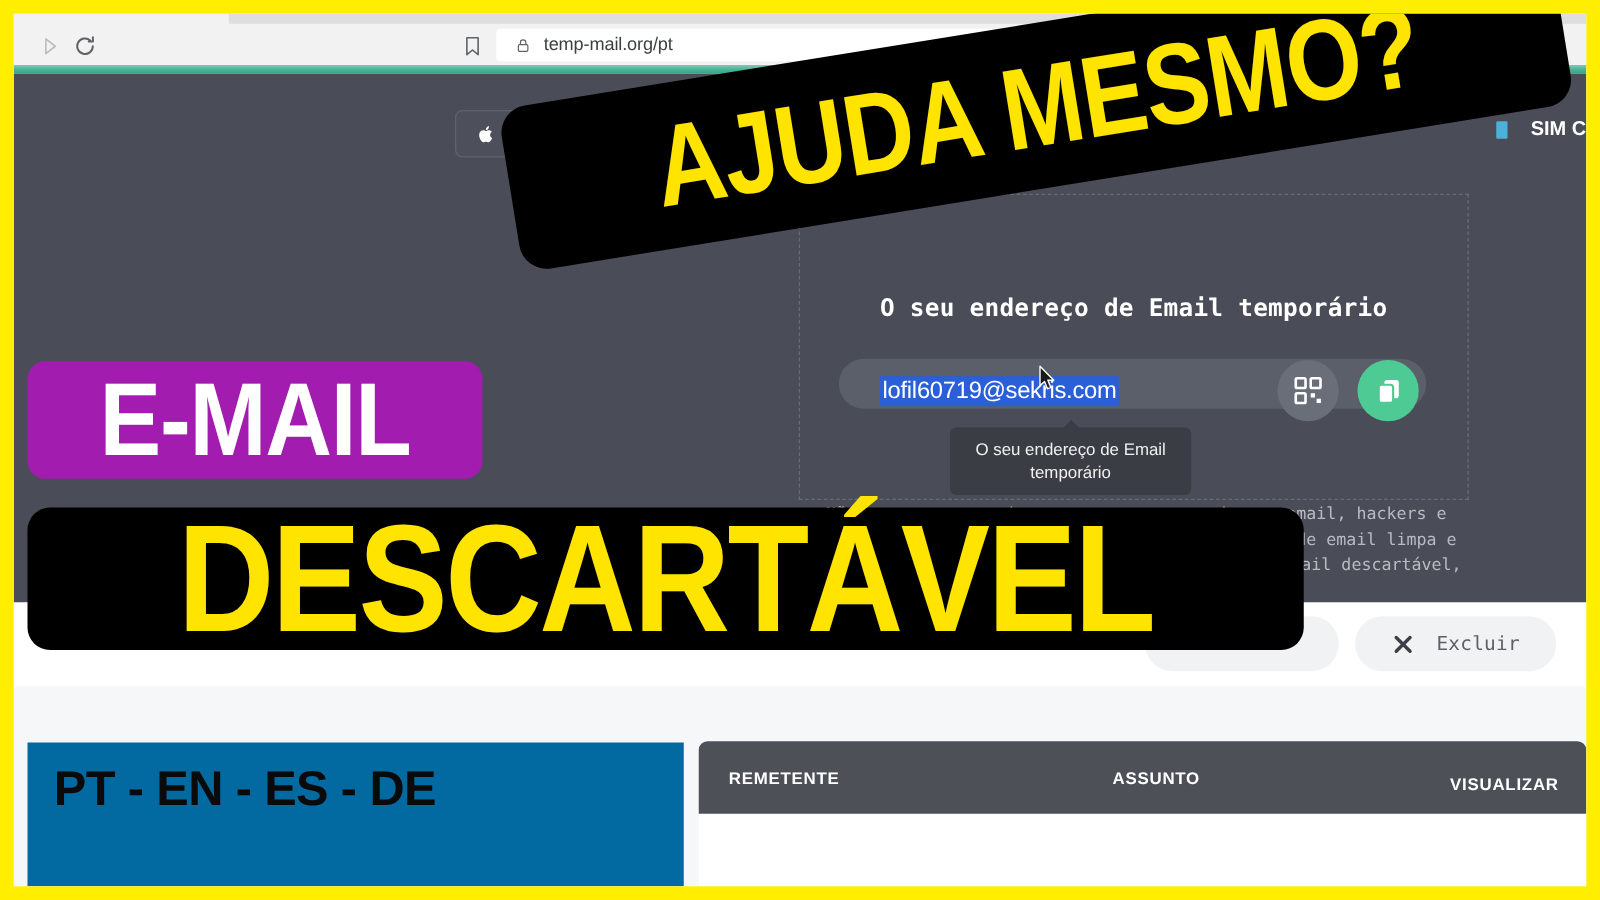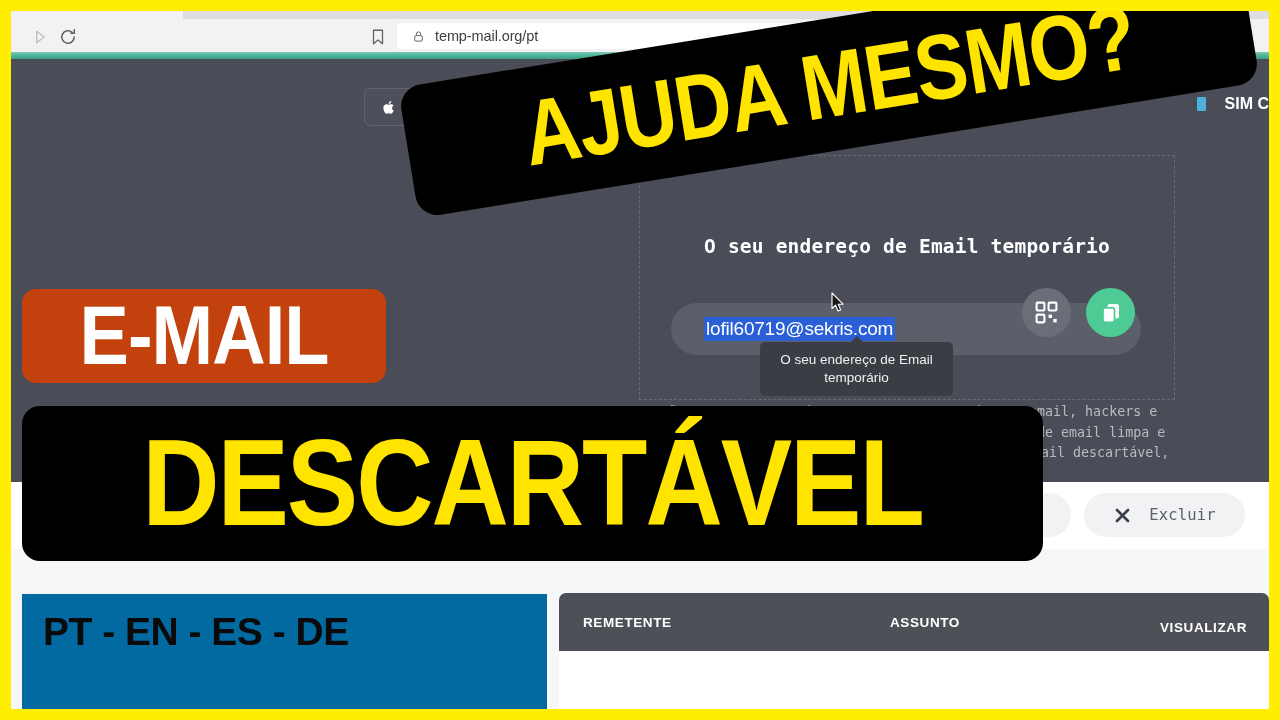--- a/index.html
+++ b/index.html
@@ -163,22 +163,22 @@
     font-family: "DejaVu Sans Mono", monospace;
     font-size: 19.5px;
     font-weight: bold;
     letter-spacing: 0.2px;
     white-space: nowrap;
   }
 
   
   #email-pill {
     position: absolute;
-    left: 660px; top: 244px;
-    width: 470px; height: 52px;
+    left: 660px; top: 228px;
+    width: 470px; height: 40px;
     background: #5b5f69;
     border-radius: 26px;
   }
   #email-value {
     position: absolute;
     left: 33px; top: 14px;
     font-size: 19px;
     color: #ffffff;
     background: #2a5fd8;
     padding: 1px 2px;
@@ -325,41 +325,41 @@
     font-family: "Liberation Sans", sans-serif;
     letter-spacing: -1px;
     white-space: nowrap;
     transform: scaleY(1.18);
   }
 
   #overlay-email {
     position: absolute;
     left: 11px; top: 278px;
     width: 364px; height: 94px;
-    background: #c2410c;
+    background: #a21caf;
     border-radius: 14px;
     display: flex;
     align-items: center;
     justify-content: center;
     z-index: 21;
   }
   #overlay-email span {
     color: #ffffff;
     font-size: 74px;
     font-weight: bold;
     letter-spacing: -1px;
     white-space: nowrap;
     transform: scaleY(1.12);
     line-height: 1;
   }
 
   #overlay-descartavel {
     position: absolute;
     left: 11px; top: 395px;
-    width: 1021px; height: 155px;
+    width: 1021px; height: 114px;
     background: #000000;
     border-radius: 18px;
     display: flex;
     align-items: center;
     justify-content: center;
     z-index: 21;
   }
   #overlay-descartavel span {
     color: #ffe400;
     font-size: 107px;

